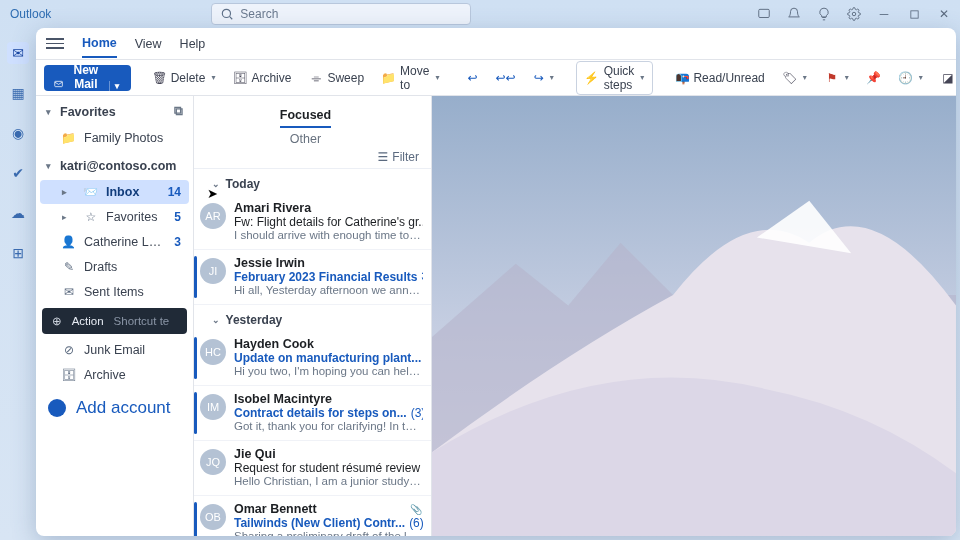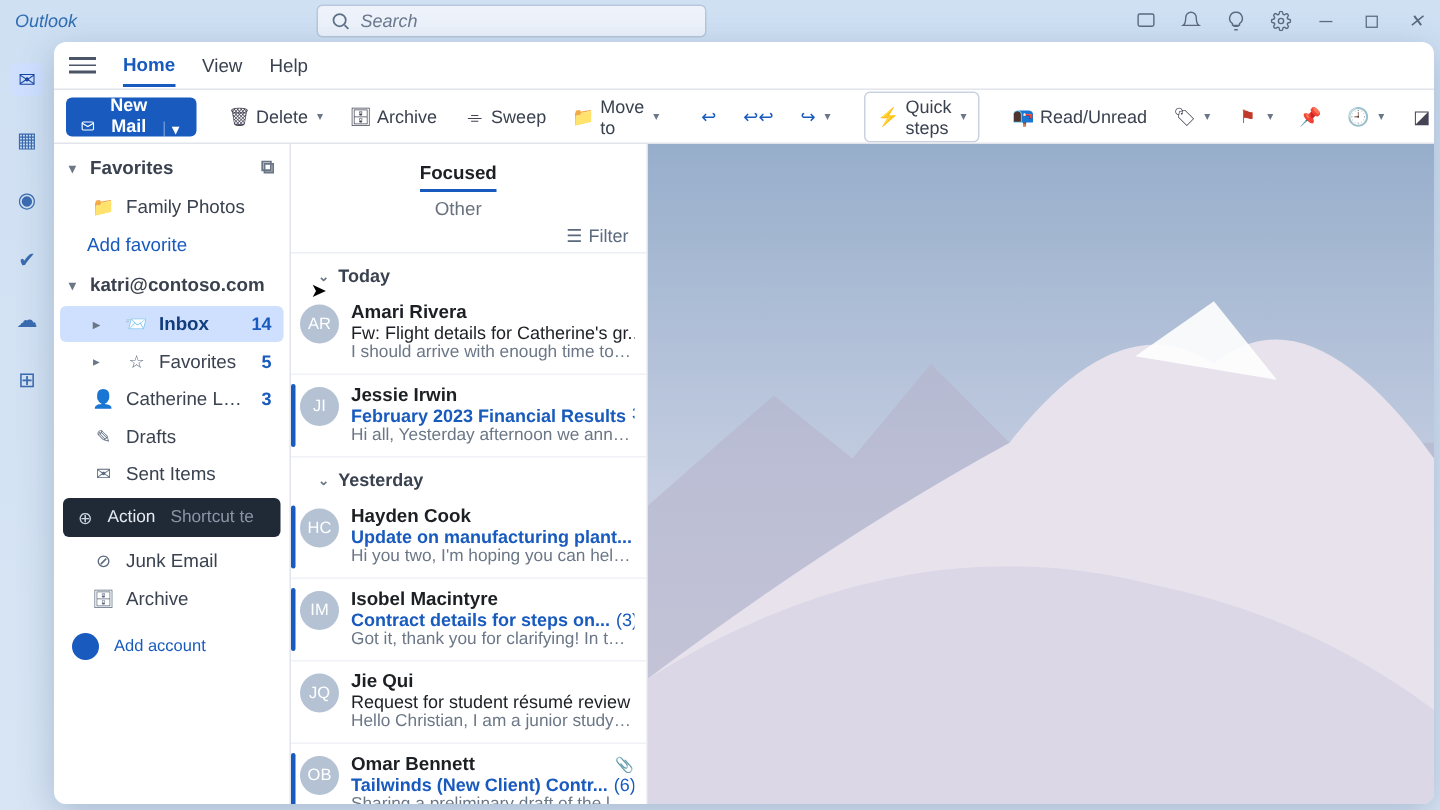--- a/index.html
+++ b/index.html
@@ -1,17 +1,17 @@
 <!DOCTYPE html>
 <html><head>
 <meta charset="utf-8">
 <style>
 * { box-sizing: border-box; margin: 0; padding: 0; }
 body { font-family: "Segoe UI", -apple-system, sans-serif; font-size: 12px; width: 960px; height: 540px; overflow: hidden; background: linear-gradient(180deg,#cfe0f3 0%,#d8e5f4 100%); color: #333; position: relative; }
-.titlebar { display:flex; align-items:center; height:28px; padding:0 8px;font-style:italic; }
+.titlebar { display:flex; align-items:center; height:28px; padding:0 8px; }
 .titlebar .app-name { color:#2f6db2; font-size:12px; font-weight:400; margin-left:2px; }
 .titlebar .spacer { flex:1; }
 .titlebar .search { margin-left:160px; width:260px; height:22px; background:#eef3fb; border:1px solid #b8c7dc; border-radius:4px; display:flex; align-items:center; padding:0 8px; color:#6b7a8f; }
 .titlebar .search svg { width:14px; height:14px; stroke:#5f7189; margin-right:6px; }
 .titlebar .win-icons { display:flex; gap:14px; align-items:center; color:#5b6a7f; }
 .titlebar .win-icons span { width:16px; height:16px; display:flex; align-items:center; justify-content:center; cursor:default; }
 
 .shell { position:absolute; top:28px; left:36px; right:4px; bottom:4px; background:#fff; border-radius:8px; box-shadow:0 6px 24px rgba(60,90,130,.3); display:flex; flex-direction:column; overflow:hidden; }
 
 .siderail { position:absolute; top:28px; left:0; width:36px; height:calc(100% - 28px); display:flex; flex-direction:column; align-items:center; gap:18px; padding-top:14px; color:#4b6fa6; }
@@ -38,21 +38,21 @@
 .nav .section-head { display:flex; align-items:center; padding:8px 10px 6px; font-weight:600; color:#3a4250; font-size:12.5px; }
 .nav .chev { width:10px; font-size:9px; color:#6b7787; margin-right:4px; }
 .nav .row { display:flex; align-items:center; padding:5px 8px 5px 22px; color:#3a4250; font-size:12.5px; border-radius:4px; margin:1px 4px; gap:8px; }
 .nav .row.sel { background:#cfe0ff; color:#123d7c; font-weight:600; }
 .nav .row .nm { flex:1; overflow:hidden; text-overflow:ellipsis; white-space:nowrap; }
 .nav .row .ct { color:#185abd; font-weight:600; font-size:12px; }
 .nav .row .ic { width:14px; height:14px; display:flex; align-items:center; justify-content:center; color:#5b6a7f; font-size:12px; }
 .nav .link { color:#185abd; padding:5px 8px 5px 22px; font-size:12.5px; }
 .nav .action-pill { background:#202a37; color:#cfd6e0; margin:4px 6px; padding:6px 10px; border-radius:4px; display:flex; align-items:center; gap:10px; font-size:11.5px; }
 .nav .action-pill .act { color:#e7ecf4; }
-.nav .addacct { display:flex; align-items:center; gap:10px; padding:10px 12px; color:#185abd; font-size:11px; }
+.nav .addacct { display:flex; align-items:center; gap:10px; padding:10px 12px; color:#185abd; font-size:17px; }
 .nav .addacct .ava { width:18px; height:18px; border-radius:50%; background:#185abd; }
 
 .list { width:238px; border-right:1px solid #e1e4ea; overflow-y:auto; }
 .list-head { display:flex; align-items:center; padding:8px 12px 4px; border-bottom:1px solid #eceff5;flex-direction:column; }
 .list-head .ltab { font-size:12.5px; color:#68727f; margin-right:14px; padding:4px 0; }
 .list-head .ltab.sel { color:#1c1f23; font-weight:600; border-bottom:2px solid #185abd; }
 .list-head .filter { margin-left:auto; display:flex; align-items:center; gap:4px; color:#5b6a7f; font-size:12px; }
 .group { display:flex; align-items:center; gap:6px; padding:8px 12px 4px 18px; font-size:12px; color:#3a4250; font-weight:600; }
 .group .chev { font-size:9px; color:#6b7787; }
 .msg { display:flex; padding:6px 8px 8px 6px; gap:8px; position:relative; border-bottom:1px solid #f0f2f7; }
@@ -211,21 +211,20 @@
     <div class="nav">
       <div class="section-head">
         <span class="chev">▾</span>
         <span>Favorites</span>
         <span style="margin-left:auto;color:#6b7787">⧉</span>
       </div>
       <div class="row">
           <span class="ic">📁</span>
           <span class="nm">Family Photos</span>
         </div>
-      <div class="link">Add favorite</div>
 
       <div class="section-head">
         <span class="chev">▾</span>
         <span>katri@contoso.com</span>
       </div>
       <div class="row sel">
         <span class="chev">▸</span>
         <span class="ic">📨</span>
         <span class="nm">Inbox</span>
         <span class="ct">14</span>

